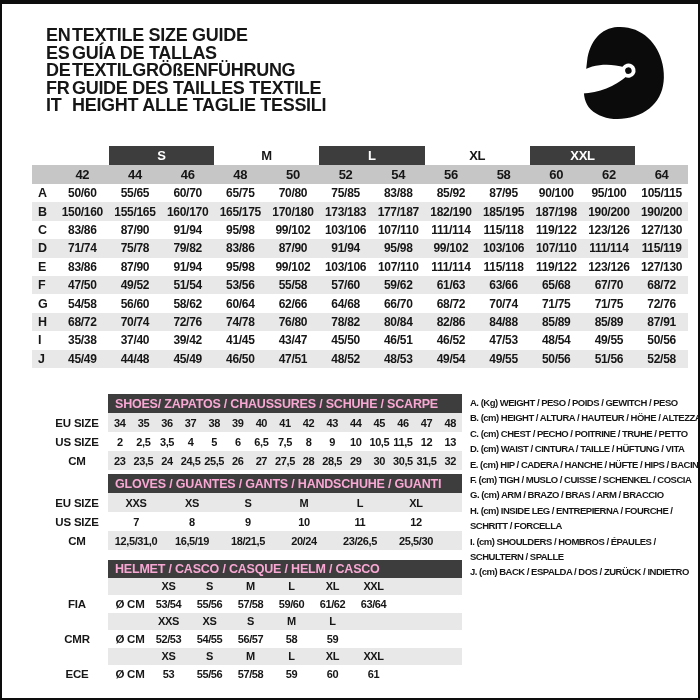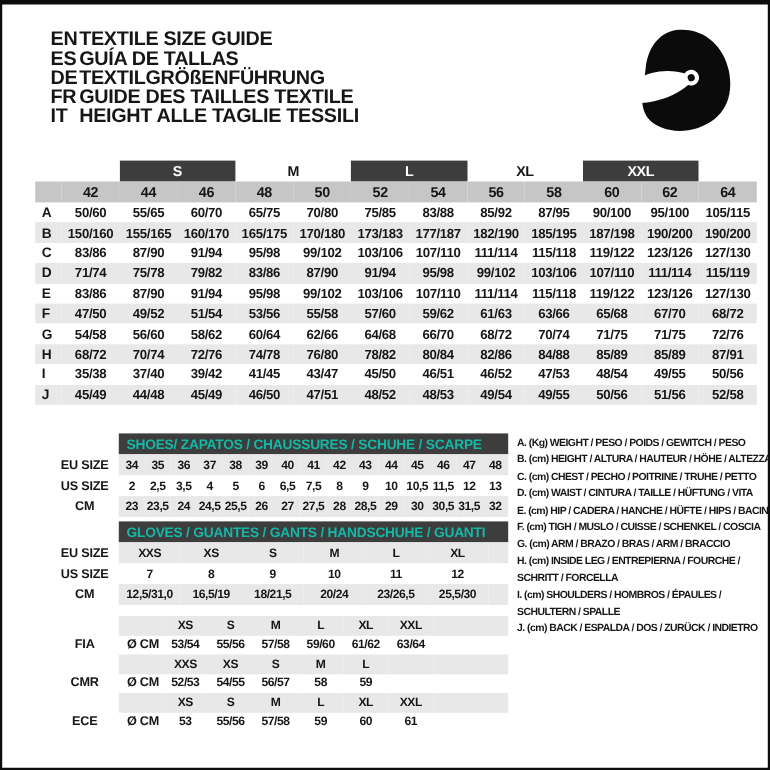--- a/index.html
+++ b/index.html
@@ -19,21 +19,21 @@
   .maintbl td{text-align:center;font-size:12px;letter-spacing:-0.3px;height:18.4px;font-weight:bold;}
   .maintbl tr.grprow td{height:19px;font-size:13px;}
   .grp-dark{background:#3d3d3d;color:#fff;}
   .grp-lite{color:#161616;}
   .maintbl tr.sizerow td{background:#c6c6c6;font-size:13px;height:19px;}
   .maintbl tr.alt td{background:#e8e8e8;}
   .maintbl td.rowlbl{text-align:left;padding-left:6px;font-size:12.5px;}
   
   .sect{position:absolute;left:40px;width:420px;}
   .sect td{text-align:center;font-size:11px;letter-spacing:-0.4px;height:19px;font-weight:bold;}
-  .sect td.secbar{background:#3d3d3d;color:#14b8a6;text-align:left;padding-left:7px;font-size:12.5px;letter-spacing:-0.2px;}
+  .sect td.secbar{background:#3d3d3d;color:#f9a8d4;text-align:left;padding-left:7px;font-size:12.5px;letter-spacing:-0.2px;}
   .sect td.rlab{text-align:center;padding-left:4px;font-size:11.5px;letter-spacing:-0.2px;}
   .sect td.shade{background:#e8e8e8;}
   .helmtbl td{height:17.5px;}
   
   .legend{position:absolute;left:468px;top:391px;width:236px;}
   .legend-line{font-size:9.5px;line-height:15.4px;letter-spacing:-0.5px;}
 </style>
 </head>
 <body>
 
@@ -404,20 +404,24 @@
         <col style="width: 41px;">
         <col style="width: 41px;">
         <col style="width: 41px;">
         <col style="width: 41px;">
         <col style="width: 41px;">
         <col>
       </colgroup>
       <tbody>
         <tr>
           <td></td>
+          <td class="secbar" colspan="8">HELMET / CASCO / CASQUE / HELM / CASCO</td>
+        </tr>
+        <tr>
+          <td></td>
           <td class="shade"></td>
           <td class="shade">XS</td>
           <td class="shade">S</td>
           <td class="shade">M</td>
           <td class="shade">L</td>
           <td class="shade">XL</td>
           <td class="shade">XXL</td>
           <td class="shade"></td>
         </tr>
         <tr>

